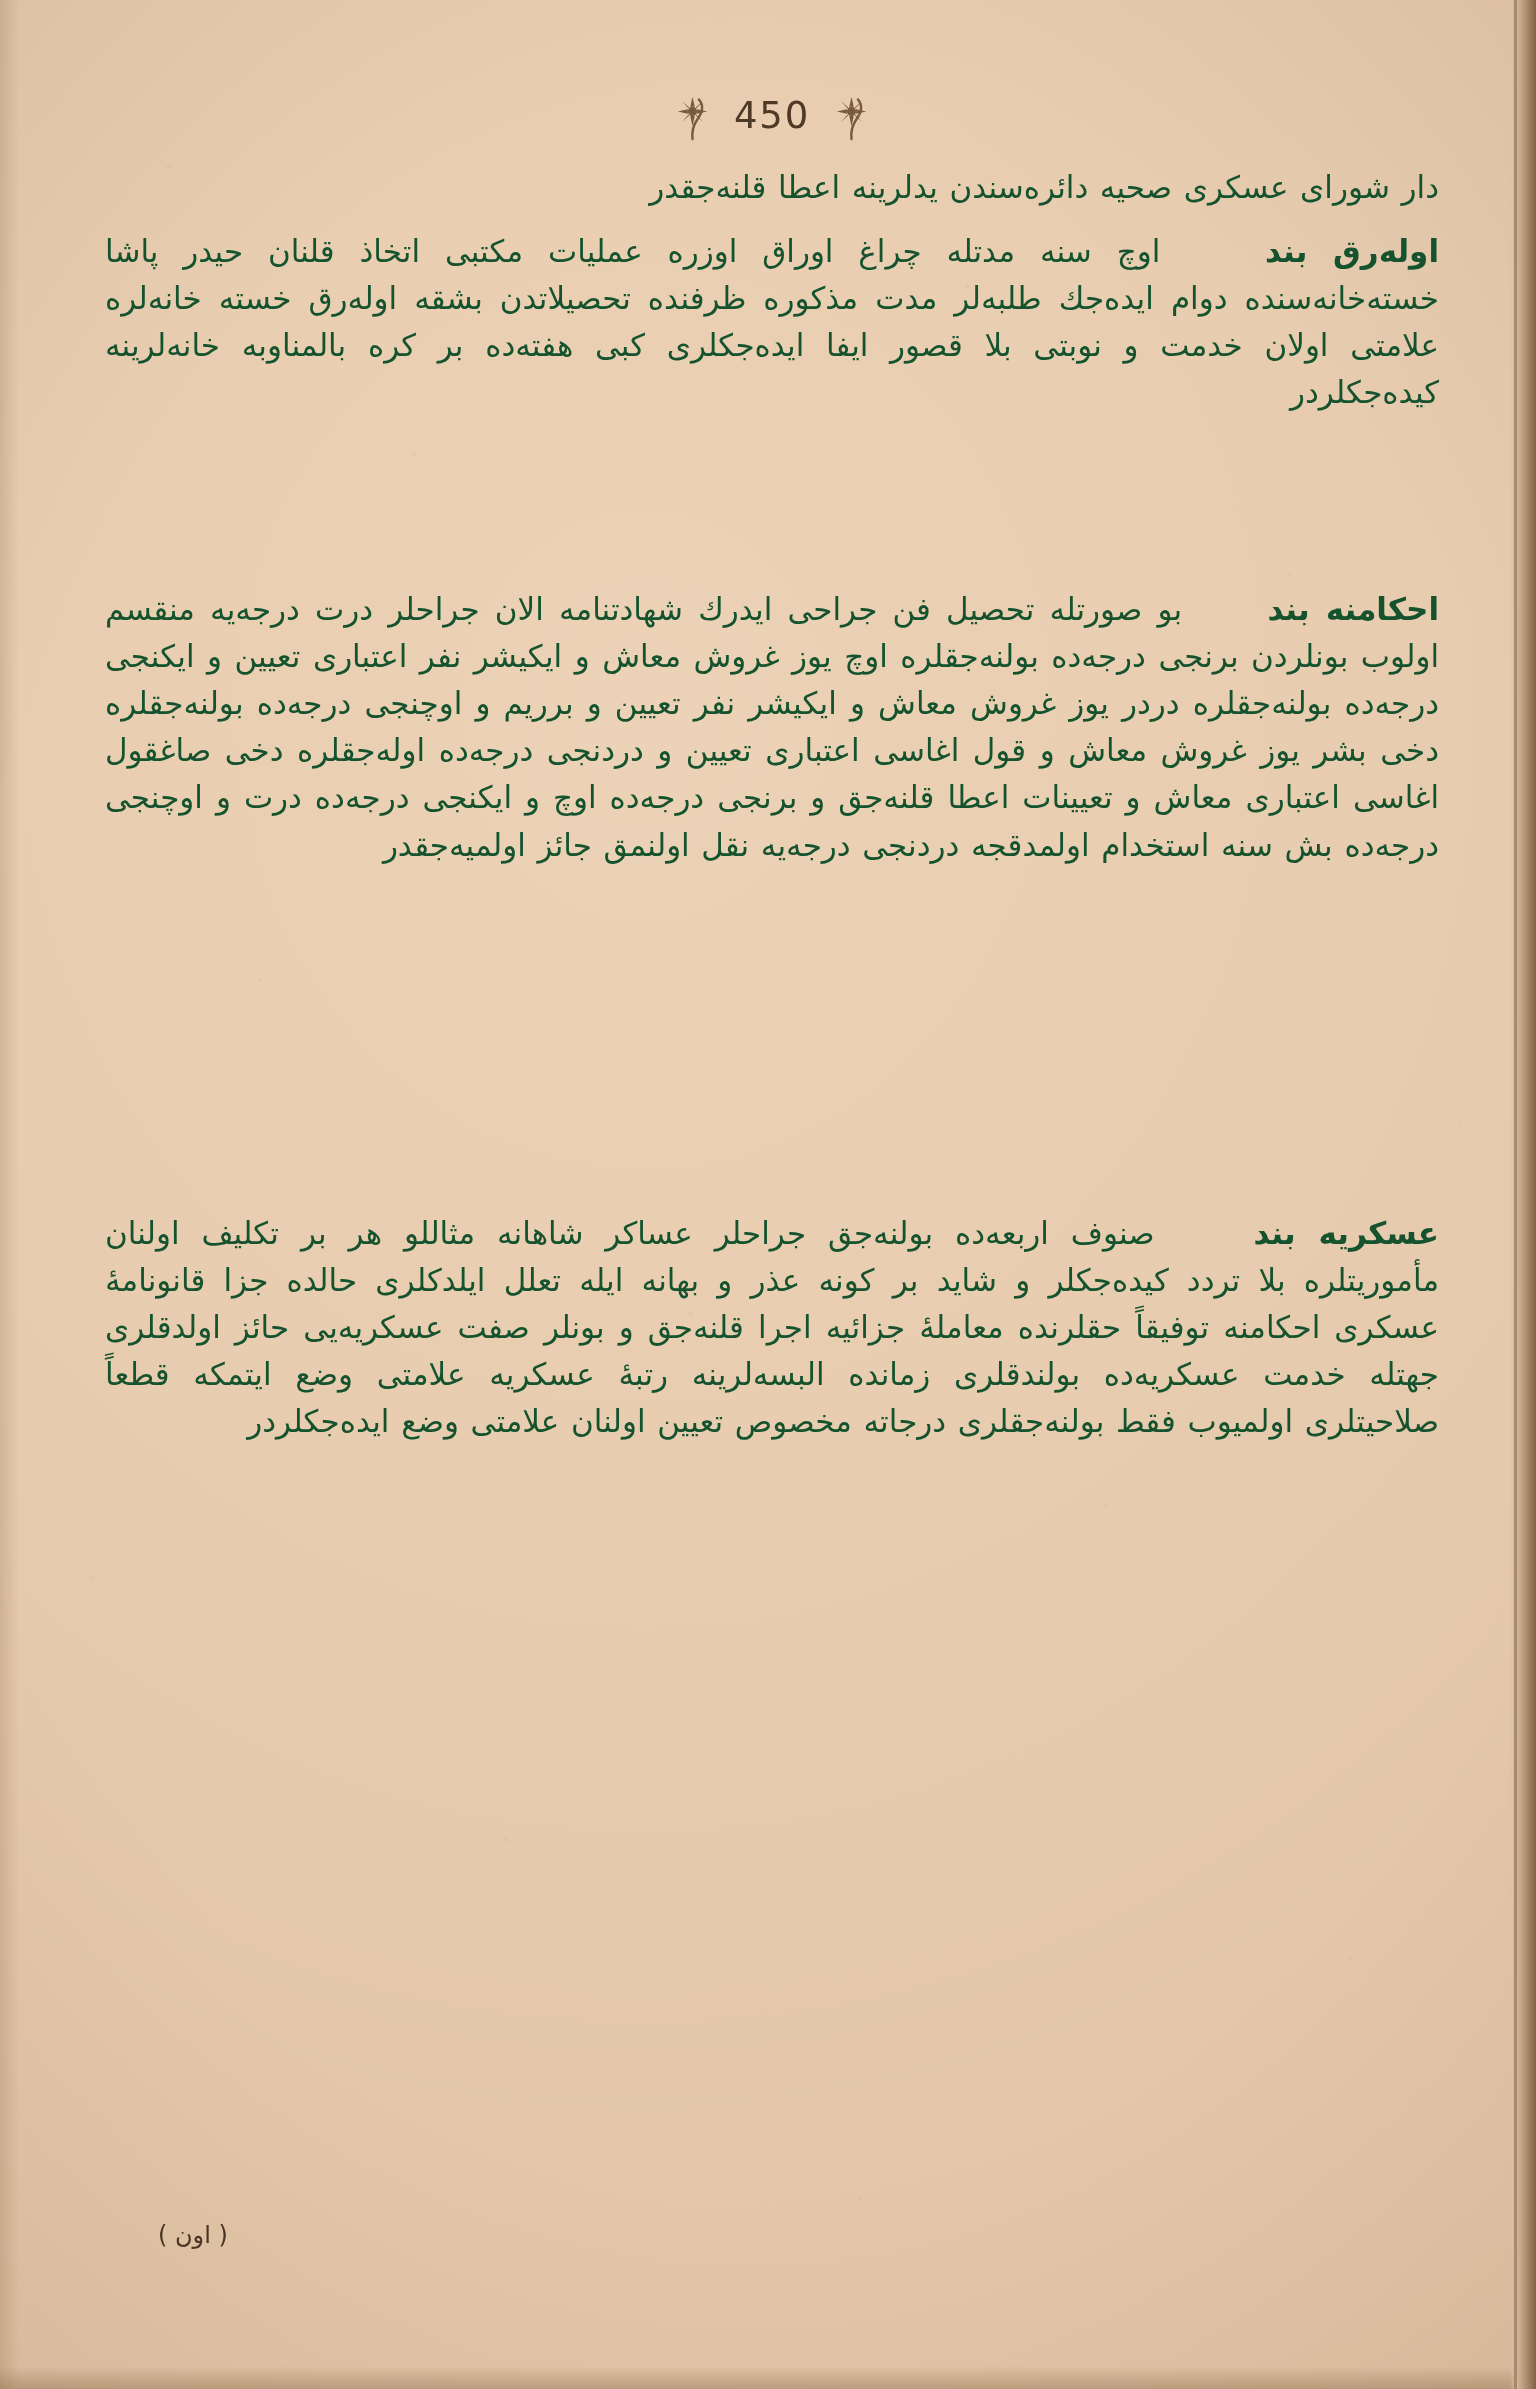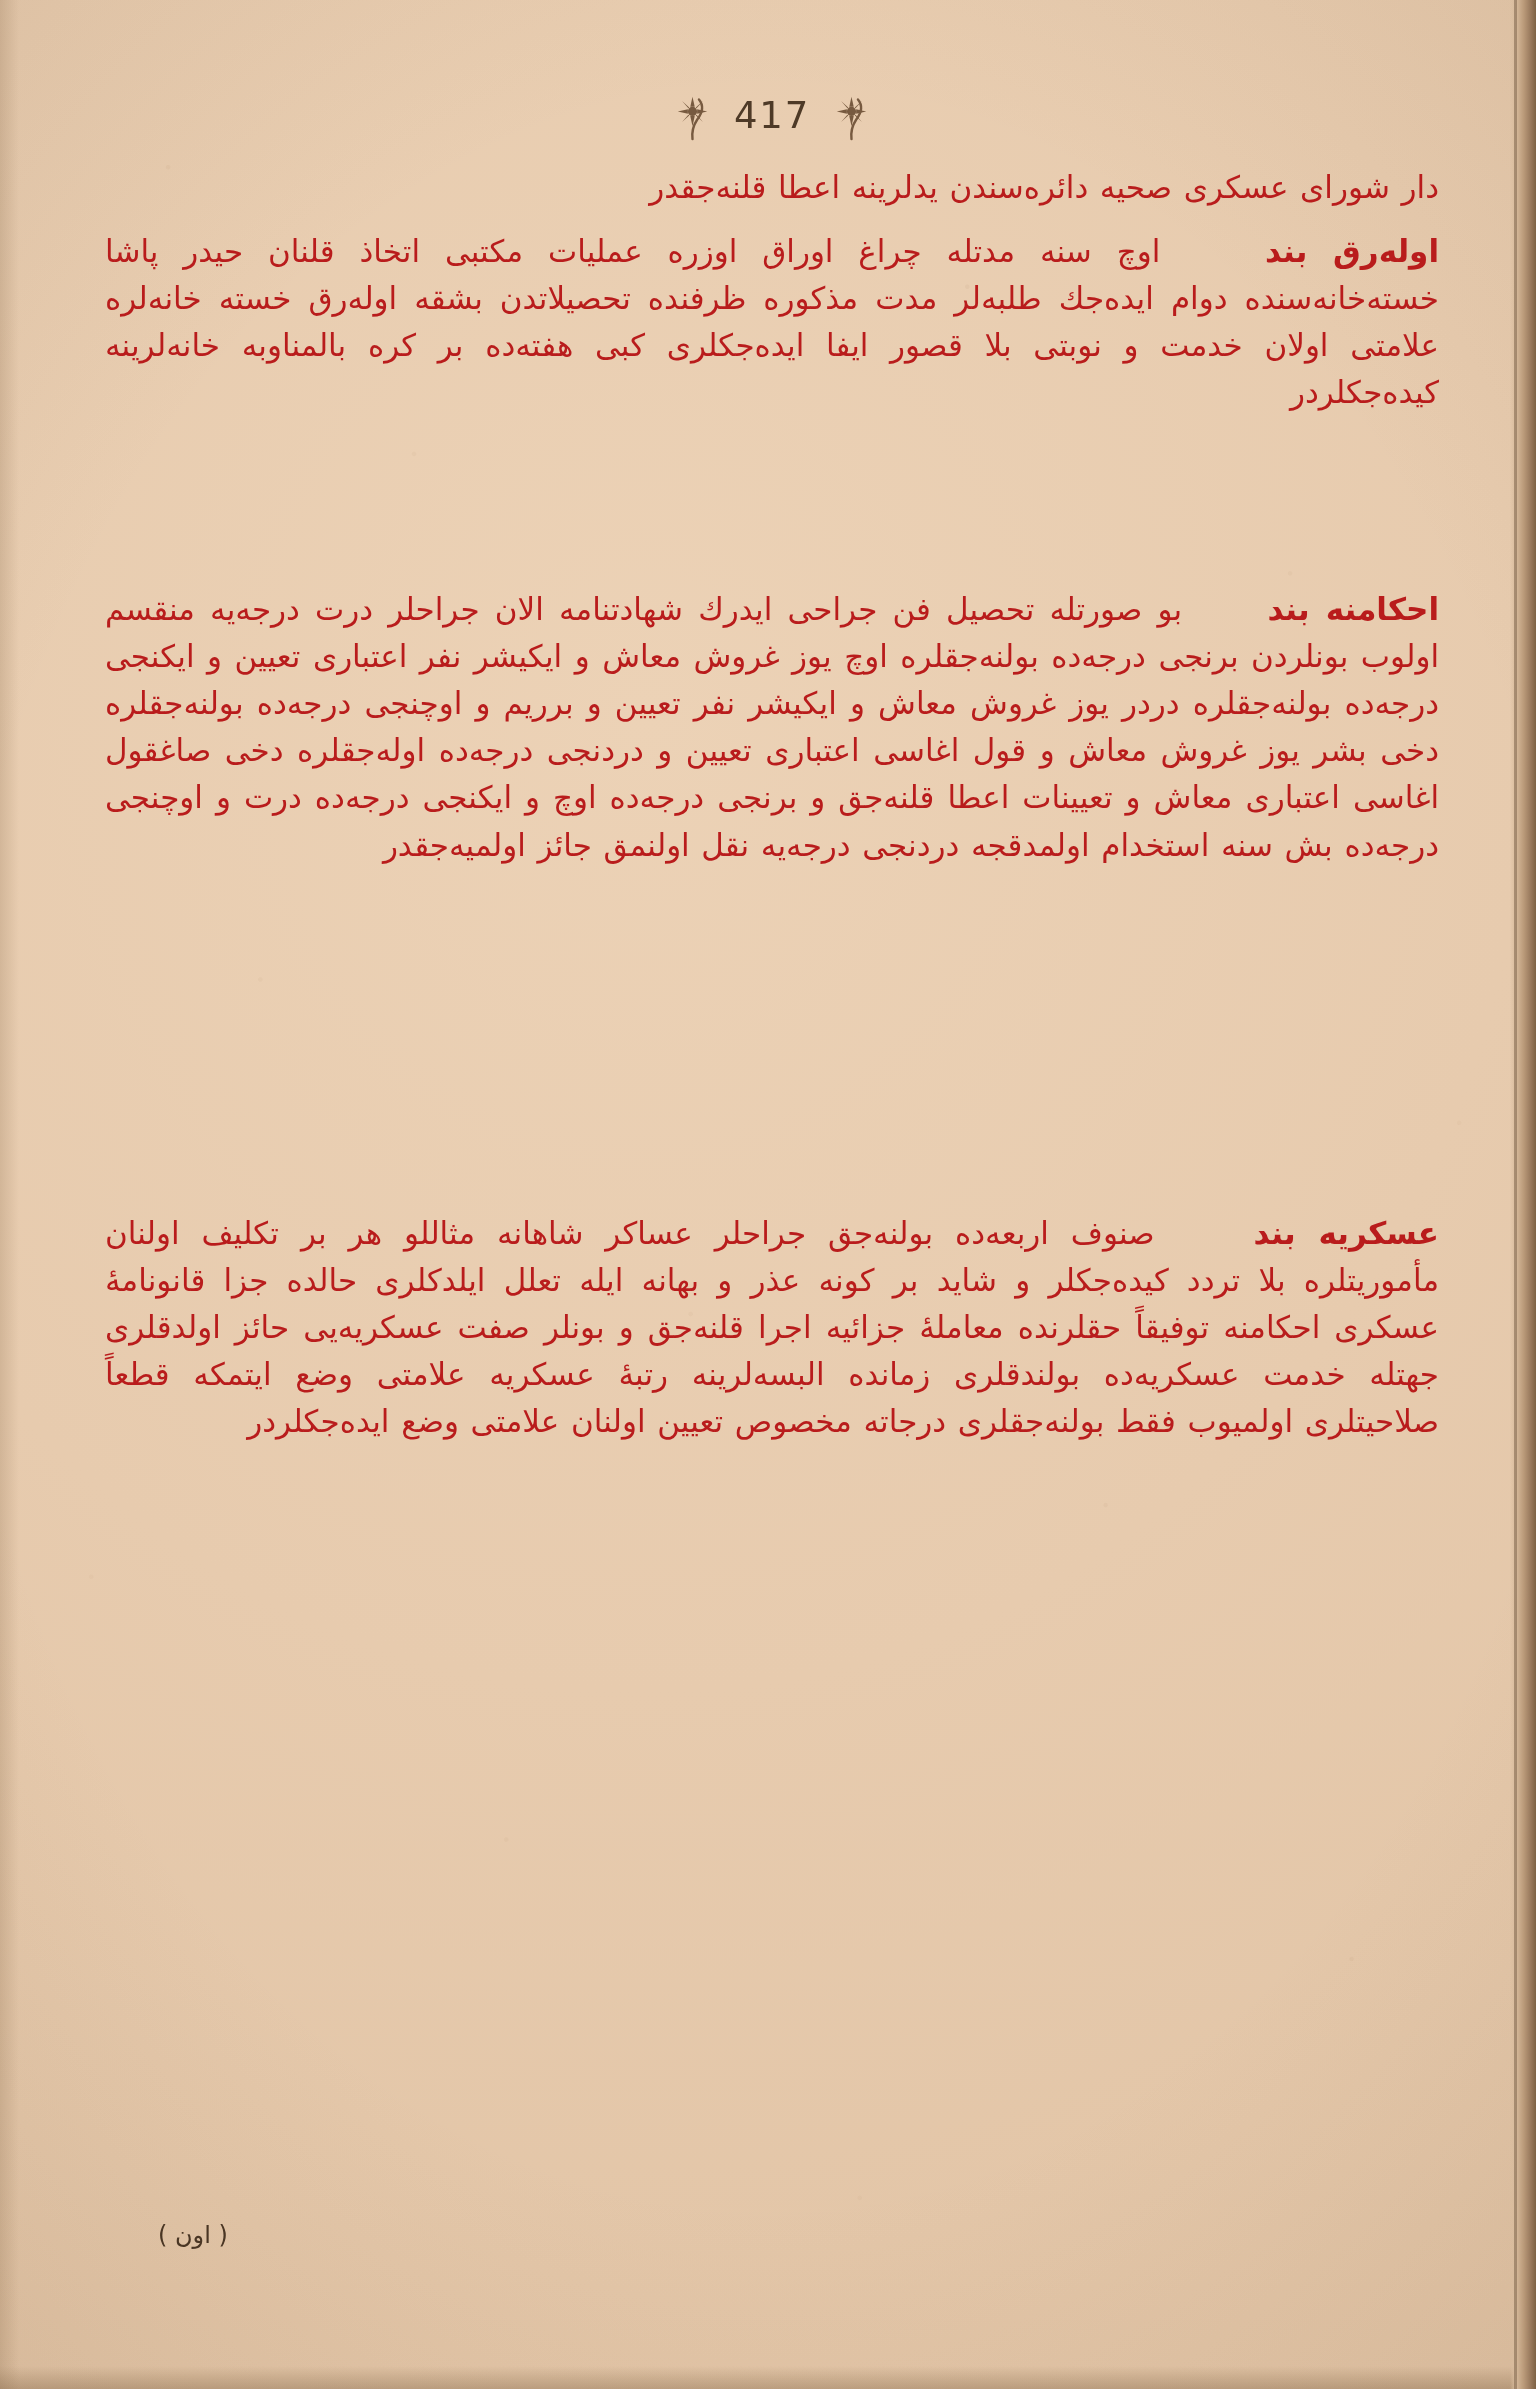--- a/index.html
+++ b/index.html
@@ -126,21 +126,21 @@
   }
 
   
   .article {
     position: absolute;
     left: 0;
     right: 0;
     direction: rtl;
     text-align: justify;
     text-align-last: right;
-    color: #b91c1c;
+    color: #14532d;
     font-family: "DejaVu Sans", sans-serif;
     font-size: 31px;
     line-height: 1.52;
     word-spacing: 1.8px;
   }
   .article .label {
     font-weight: 600;
     letter-spacing: 0.4px;
   }
   .article .gap {
@@ -198,21 +198,21 @@
             <path d="M4 20 L15 17.6 L15 22.4 Z"></path>
             <path d="M31.3 8.7 L24.4 16.4 L23.6 15.6 Z"></path>
             <path d="M31.3 31.3 L23.6 24.4 L24.4 23.6 Z"></path>
             <path d="M8.7 31.3 L15.6 23.6 L16.4 24.4 Z"></path>
             <path d="M8.7 8.7 L16.4 15.6 L15.6 16.4 Z"></path>
           </g>
           <path d="M27 7 C32 13, 31 21, 25 29 C21 35, 19 42, 20 50" fill="none" stroke="currentColor" stroke-width="2.6" stroke-linecap="round"></path>
         </svg>
       </span>
 
-      <span id="page-number">417</span>
+      <span id="page-number">450</span>
 
       <span class="floret">
         <svg viewBox="0 0 40 52" xmlns="http://www.w3.org/2000/svg">
           <g fill="currentColor">
             <circle cx="20" cy="20" r="5"></circle>
             <path d="M20 4 L22.4 15 L17.6 15 Z"></path>
             <path d="M36 20 L25 22.4 L25 17.6 Z"></path>
             <path d="M20 36 L17.6 25 L22.4 25 Z"></path>
             <path d="M4 20 L15 17.6 L15 22.4 Z"></path>
             <path d="M31.3 8.7 L24.4 16.4 L23.6 15.6 Z"></path>

